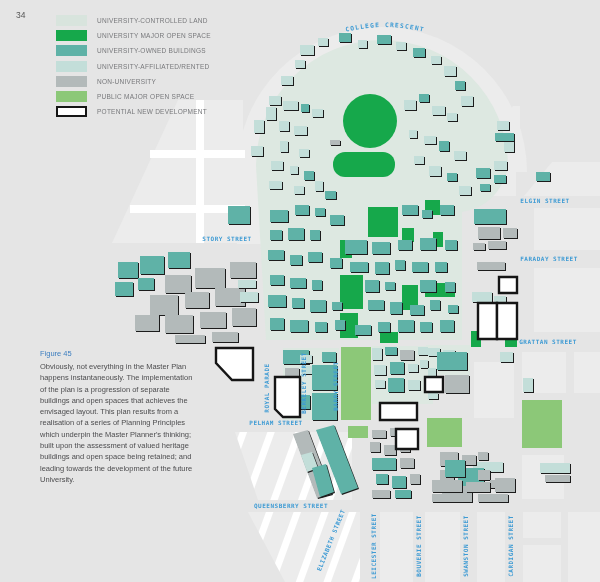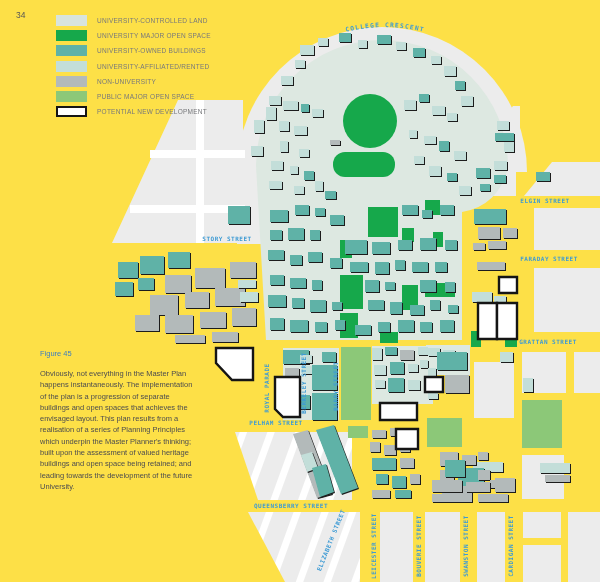--- a/index.html
+++ b/index.html
@@ -1,35 +1,35 @@
 <!DOCTYPE html>
 <html><head>
 <meta charset="utf-8">
 <style>
   html,body{margin:0;padding:0;background:#fff;}
-  .page{position:relative;width:600px;height:582px;background:#fde047;overflow:hidden;
+  .page{position:relative;width:600px;height:582px;background:#e5e5e5;overflow:hidden;
         font-family:"Liberation Sans",sans-serif;}
   .page-number{position:absolute;left:16px;top:10px;font-size:8.5px;color:#555;}
   
   .legend{position:absolute;left:56px;top:13px;width:220px;}
   .legend-row{display:flex;align-items:center;height:15.2px;}
   .legend-swatch{width:31px;height:11px;margin-right:10px;box-sizing:border-box;flex:0 0 31px;}
   .legend-swatch.outlined{border:2px solid #151515;}
   .legend-label{font-size:6.5px;letter-spacing:.25px;color:#77787b;}
   
   #map{position:absolute;left:0;top:0;width:600px;height:582px;}
   .b-t{fill:#5fb2a7}.b-a{fill:#c3ded9}.b-g{fill:#b3baba}
   .bsh{filter:drop-shadow(1.3px 1.6px 0 #1c1c1c);}
   .street-label{fill:#3e9bd4;font-family:"DejaVu Sans Mono",monospace;font-size:6px;
                 font-weight:bold;letter-spacing:.5px;}
   .crescent-label{fill:#3e9bd4;font-family:"DejaVu Sans Mono",monospace;font-size:6.2px;
                 font-weight:bold;letter-spacing:1.2px;}
   
   .caption{position:absolute;left:40px;top:349px;width:212px;}
-  .fig{font-size:7.5px;color:#3d7ebf;margin-bottom:10px;}
+  .fig{font-size:7.5px;color:#3d7ebf;margin-bottom:3px;}
   .cap-p{font-size:7.5px;line-height:11.3px;color:#4d4d4f;white-space:pre;margin-bottom:11px;}
 </style>
 </head>
 <body>
 
 <div class="page">
   <div class="page-number">34</div>
   <svg id="map" viewBox="0 0 600 582">
       <defs>
         <pattern id="stripes" patternUnits="userSpaceOnUse" width="26" height="26" patternTransform="rotate(20)">

